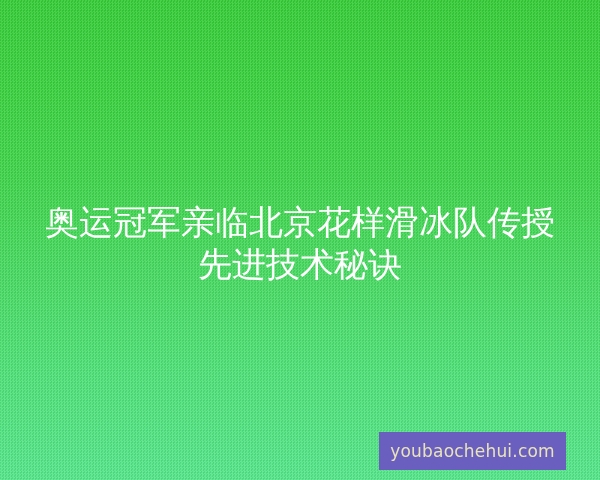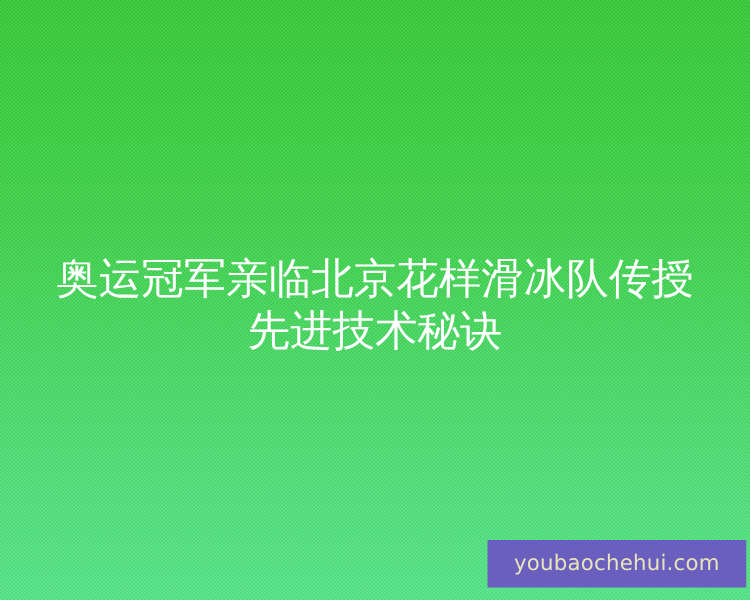--- a/index.html
+++ b/index.html
@@ -82,23 +82,23 @@
     letter-spacing: 0px;
     font-weight: 400;
     padding: 0 30px;
     box-sizing: border-box;
     text-rendering: geometricPrecision;
   }
 
   
   #watermark-box {
     position: absolute;
-    left: 390px;
+    left: 379px;
     top: 432px;
-    width: 207px;
+    width: 187px;
     height: 38px;
     background: #6a5fbf;
     display: flex;
     align-items: center;
     justify-content: center;
   }
   #watermark-text {
     color: #e8e3b8;
     font-size: 17px;
     line-height: 1;

